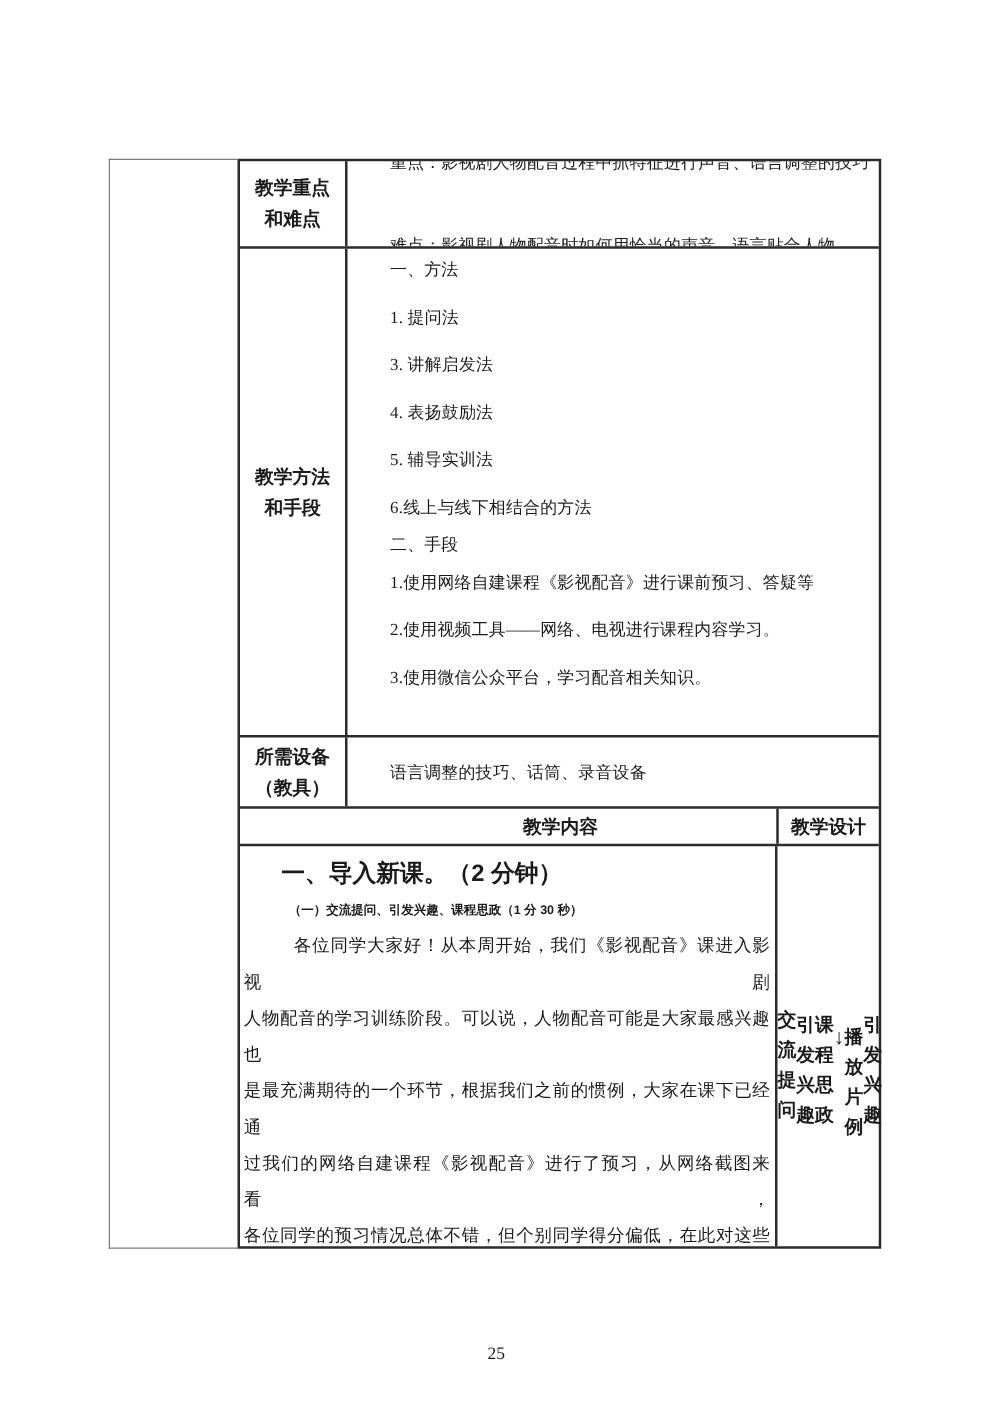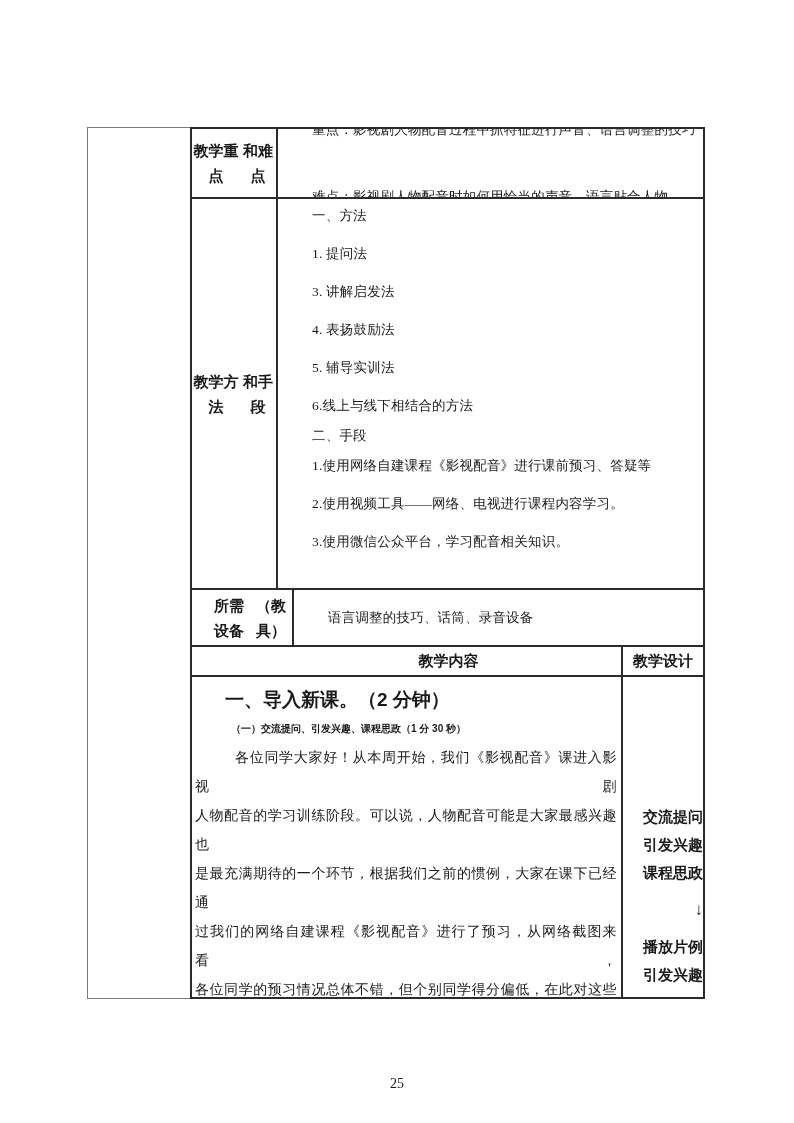--- a/index.html
+++ b/index.html
@@ -32,29 +32,29 @@
   .main-table {
     width: 515px;
     border: 2px solid #2b2b2b;
     background: #fff;
   }
 
   .trow { display: flex; border-bottom: 2px solid #2b2b2b; }
   .trow:last-child { border-bottom: none; }
   .r1 { height: 70px; }
   .r2 { height: 391px; }
-  .r3 { height: 57px; padding-left: 16px; }
+  .r3 { height: 57px; }
   .hdr { height: 30px; }
   .r5 { height: 320px; }
 
   .label-cell {
     width: 86px;
     border-right: 2px solid #2b2b2b;
     display: flex;
-    flex-direction: row;
+    flex-direction: column;
     justify-content: center;
     align-items: center;
     font-family: "Liberation Sans", "DejaVu Sans", sans-serif;
     font-weight: bold;
     font-size: 15px;
     line-height: 25px;
     text-align: center;
   }
   .content-cell {
     flex: 1;
@@ -135,22 +135,22 @@
     letter-spacing: 0.15px;
   }
   .para .list-line.just { text-align: justify; text-align-last: justify; }
   .para .list-line.indent { text-indent: 40px; }
 
   .r5 .design-cell {
     width: 83px;
     border-left: 2px solid #2b2b2b;
     padding-top: 128px;
     display: flex;
-    flex-direction: column;
-    align-items: flex-end;
+    flex-direction: row;
+    align-items: flex-start;
     font-family: "Liberation Sans", "DejaVu Sans", sans-serif;
     font-weight: bold;
     font-size: 15px;
   }
   .design-cell .list-line { line-height: 24px; margin-top: 4px; }
   .design-cell .list-line:first-child { margin-top: 0; }
   .design-cell .list-line:nth-child(4) { margin-top: 13px; font-size: 17px; font-weight: normal; }
   .design-cell .list-line:nth-child(5) { margin-top: 13px; }
 
   .page-number {

